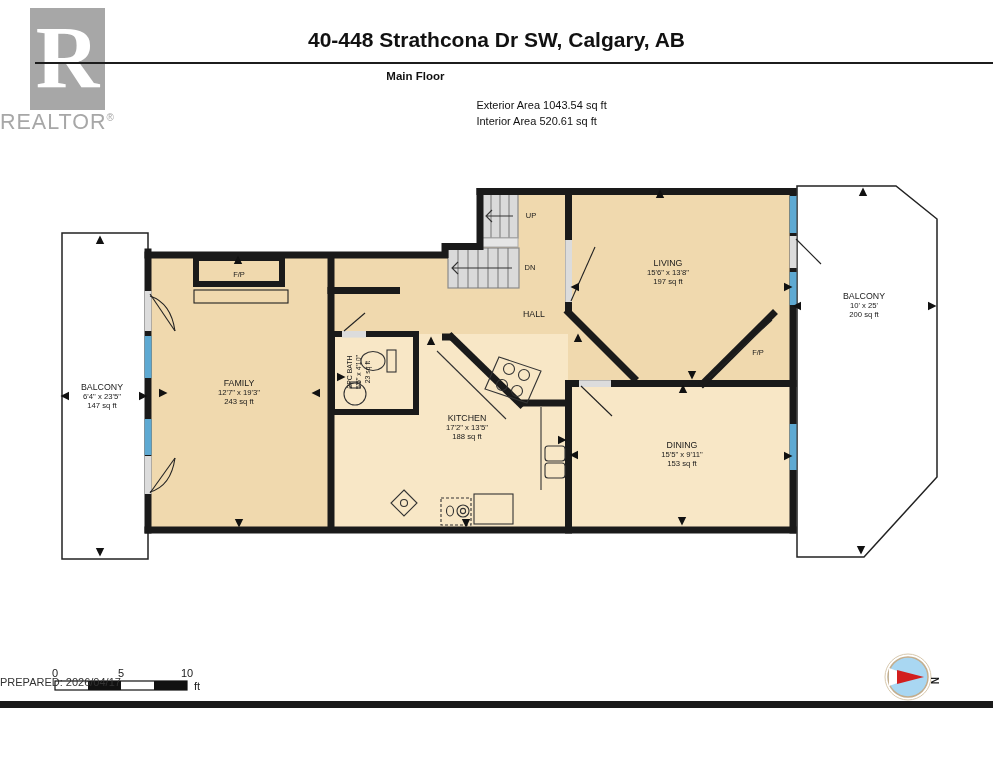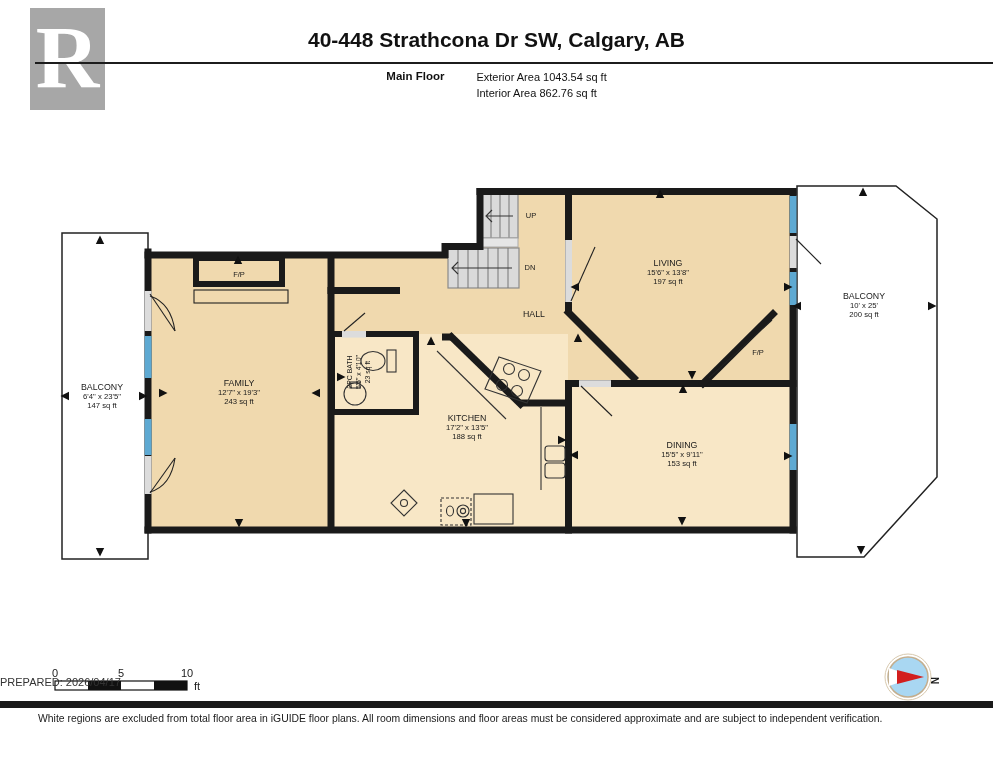--- a/index.html
+++ b/index.html
@@ -8,21 +8,21 @@
   
   .logo-box{position:absolute;left:30px;top:8px;width:75px;height:102px;background:#a7a7a7;
             text-align:center;z-index:1;}
   .logo-r{font-family:"Liberation Serif",serif;font-weight:bold;font-size:88px;line-height:100px;color:#fff;}
   .brand{position:absolute;left:0;top:110px;width:150px;font-size:21.5px;letter-spacing:1px;color:#a7a7a7;z-index:1;}
   .brand sup{font-size:10px;}
   .hline{position:absolute;left:35px;right:0;top:62px;height:2px;background:#1c1c1c;z-index:2;}
   .title{position:absolute;left:0;top:28px;width:100%;text-align:center;font-size:21px;font-weight:bold;z-index:3;}
   .subtitle{position:absolute;left:0;top:69px;width:100%;display:flex;justify-content:center;z-index:3;gap:18px;}
   .subtitle .fl{font-weight:bold;font-size:11.5px;margin-right:14px;padding-top:1px;}
-  .subtitle .areas{font-size:11px;line-height:16px;}
+  .subtitle .areas{font-size:11px;line-height:16px;margin-top:28px;}
   
   .plan{position:absolute;left:0;top:0;z-index:0;}
   .wall{stroke:#1a1a1a;stroke-width:7;fill:none;stroke-linecap:butt;}
   .wall6{stroke:#1a1a1a;stroke-width:6;fill:none;}
   .thin{stroke:#222;stroke-width:1.1;fill:none;}
   .fix{stroke:#333;stroke-width:1.1;fill:none;}
   .tread{stroke:#777;stroke-width:1;fill:none;}
   .stairbox{stroke:#8a8a8a;stroke-width:1.2;}
   text{font-family:"Liberation Sans",sans-serif;fill:#1a1a1a;}
   .rname{font-size:8.8px;text-anchor:middle;}
@@ -38,27 +38,28 @@
   .sbtxt{font-size:11px;text-anchor:middle;}
 </style>
 </head>
 <body>
 
 <div class="page">
 
   <div class="logo-box">
     <div class="logo-r">R</div>
   </div>
+  <div class="brand"><span>REALTOR</span><sup>®</sup></div>
   <div class="hline"></div>
   <div class="title">40-448 Strathcona Dr SW, Calgary, AB</div>
   <div class="subtitle">
     <div class="fl">Main Floor</div>
     <div class="areas">
       <div>Exterior Area 1043.54 sq ft</div>
-      <div>Interior Area 862.76 sq ft</div>
+      <div>Interior Area 520.61 sq ft</div>
     </div>
   </div>
 
   <svg class="plan" width="993" height="768" viewBox="0 0 993 768">
     <defs>
       <path id="arw" d="M0 -4.2 L8.5 0 L0 4.2 Z" fill="#111"></path>
     </defs>
 
     <rect x="62" y="233" width="86" height="326" stroke="#222" stroke-width="1.5" fill="#ffffff"></rect>
     <polygon points="797,186 896,186 937,219 937,477 864,557 797,557" stroke="#222" stroke-width="1.5" fill="#ffffff"></polygon>
@@ -240,15 +241,14 @@
 
   <svg class="compass" width="84" height="56" viewBox="0 0 84 56">
     <circle cx="36" cy="29" r="23" fill="#ffffff" stroke="#d8c9ae" stroke-width="1"></circle>
     <circle cx="36" cy="29" r="20" stroke="#c3ae8e" stroke-width="1.5" fill="#a9d7f2"></circle>
     <polygon points="17,20 17,38 42,29" fill="#ffffff"></polygon>
     <polygon points="25,22 25,36 52,29" fill="#d21e1e"></polygon>
     <text x="63" y="33" font-size="10" font-weight="bold" transform="rotate(90 63 29)">N</text>
   </svg>
 
   <div class="bottombar"></div>
-  <div class="disclaimer">White regions are excluded from total floor area in iGUIDE floor plans. All room dimensions and floor areas must be considered approximate and are subject to independent verification.</div>
 
 </div>
 
 </body></html>

